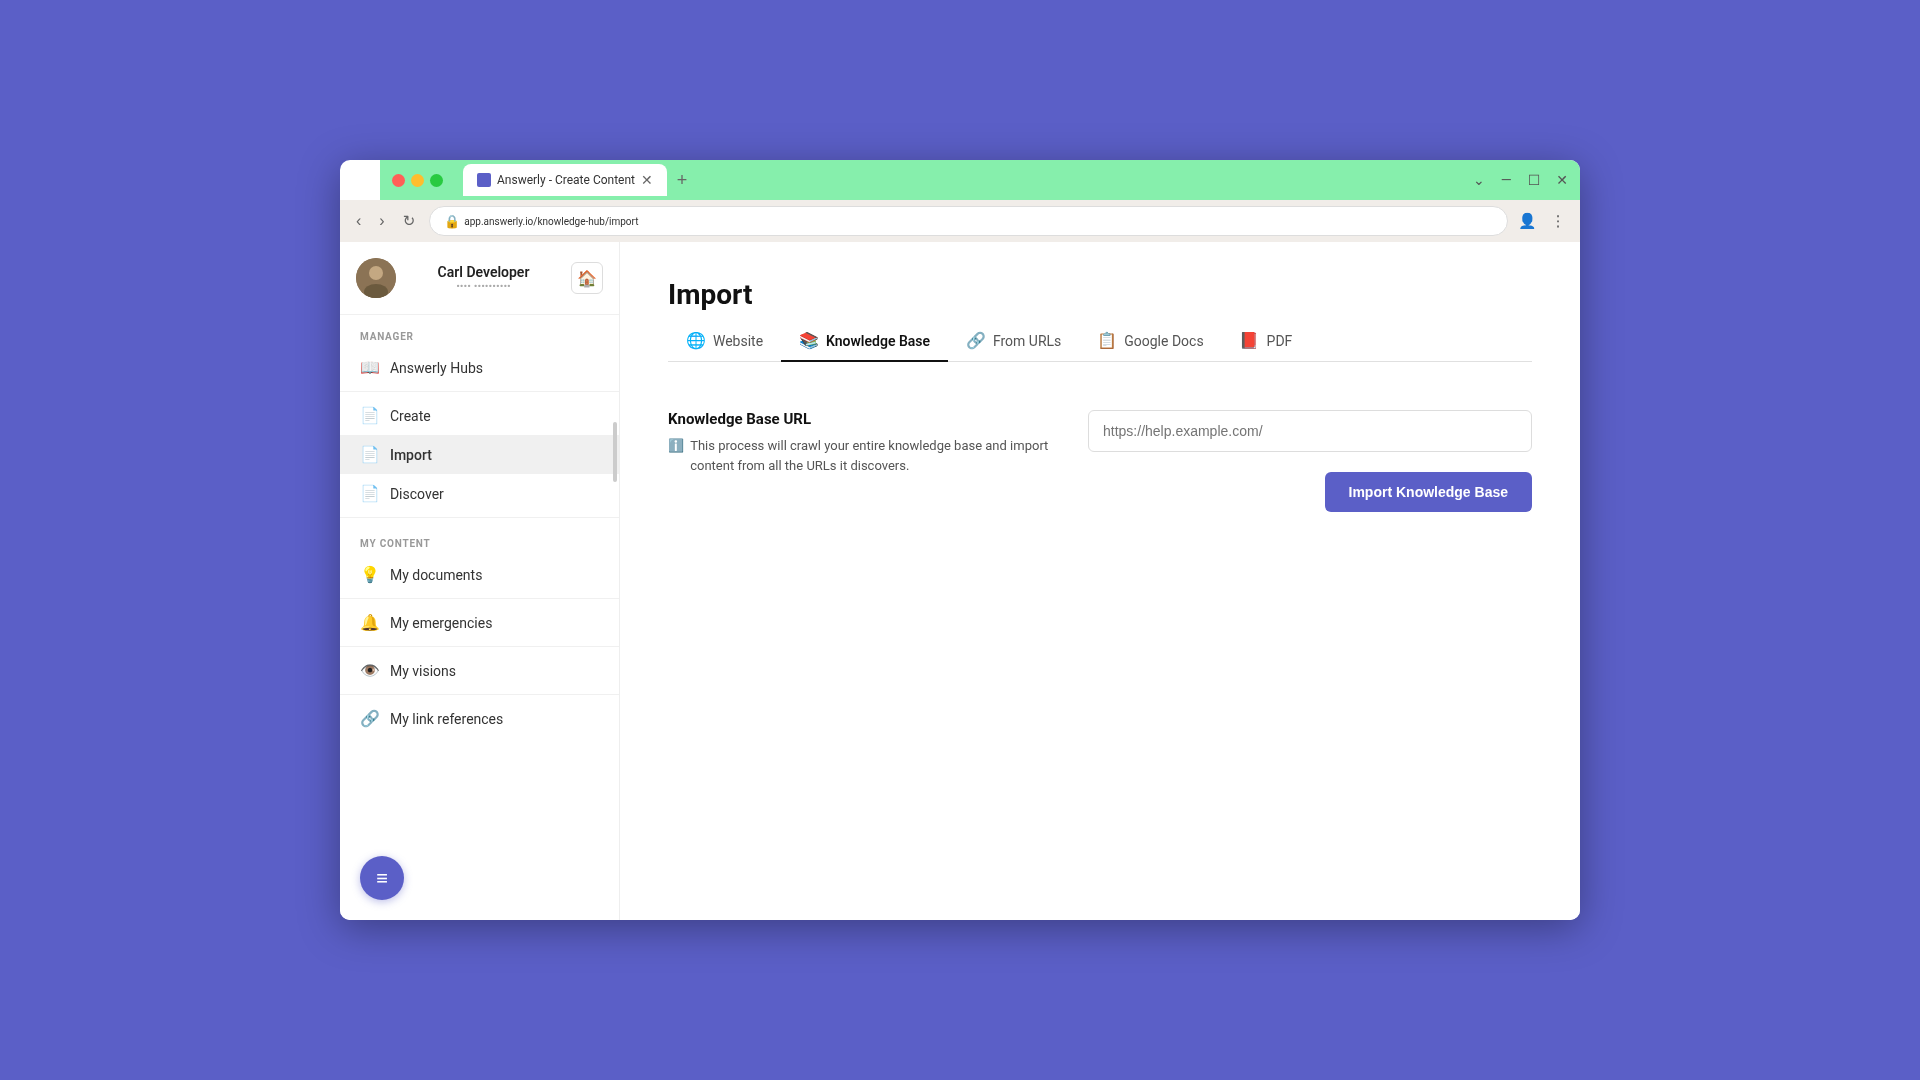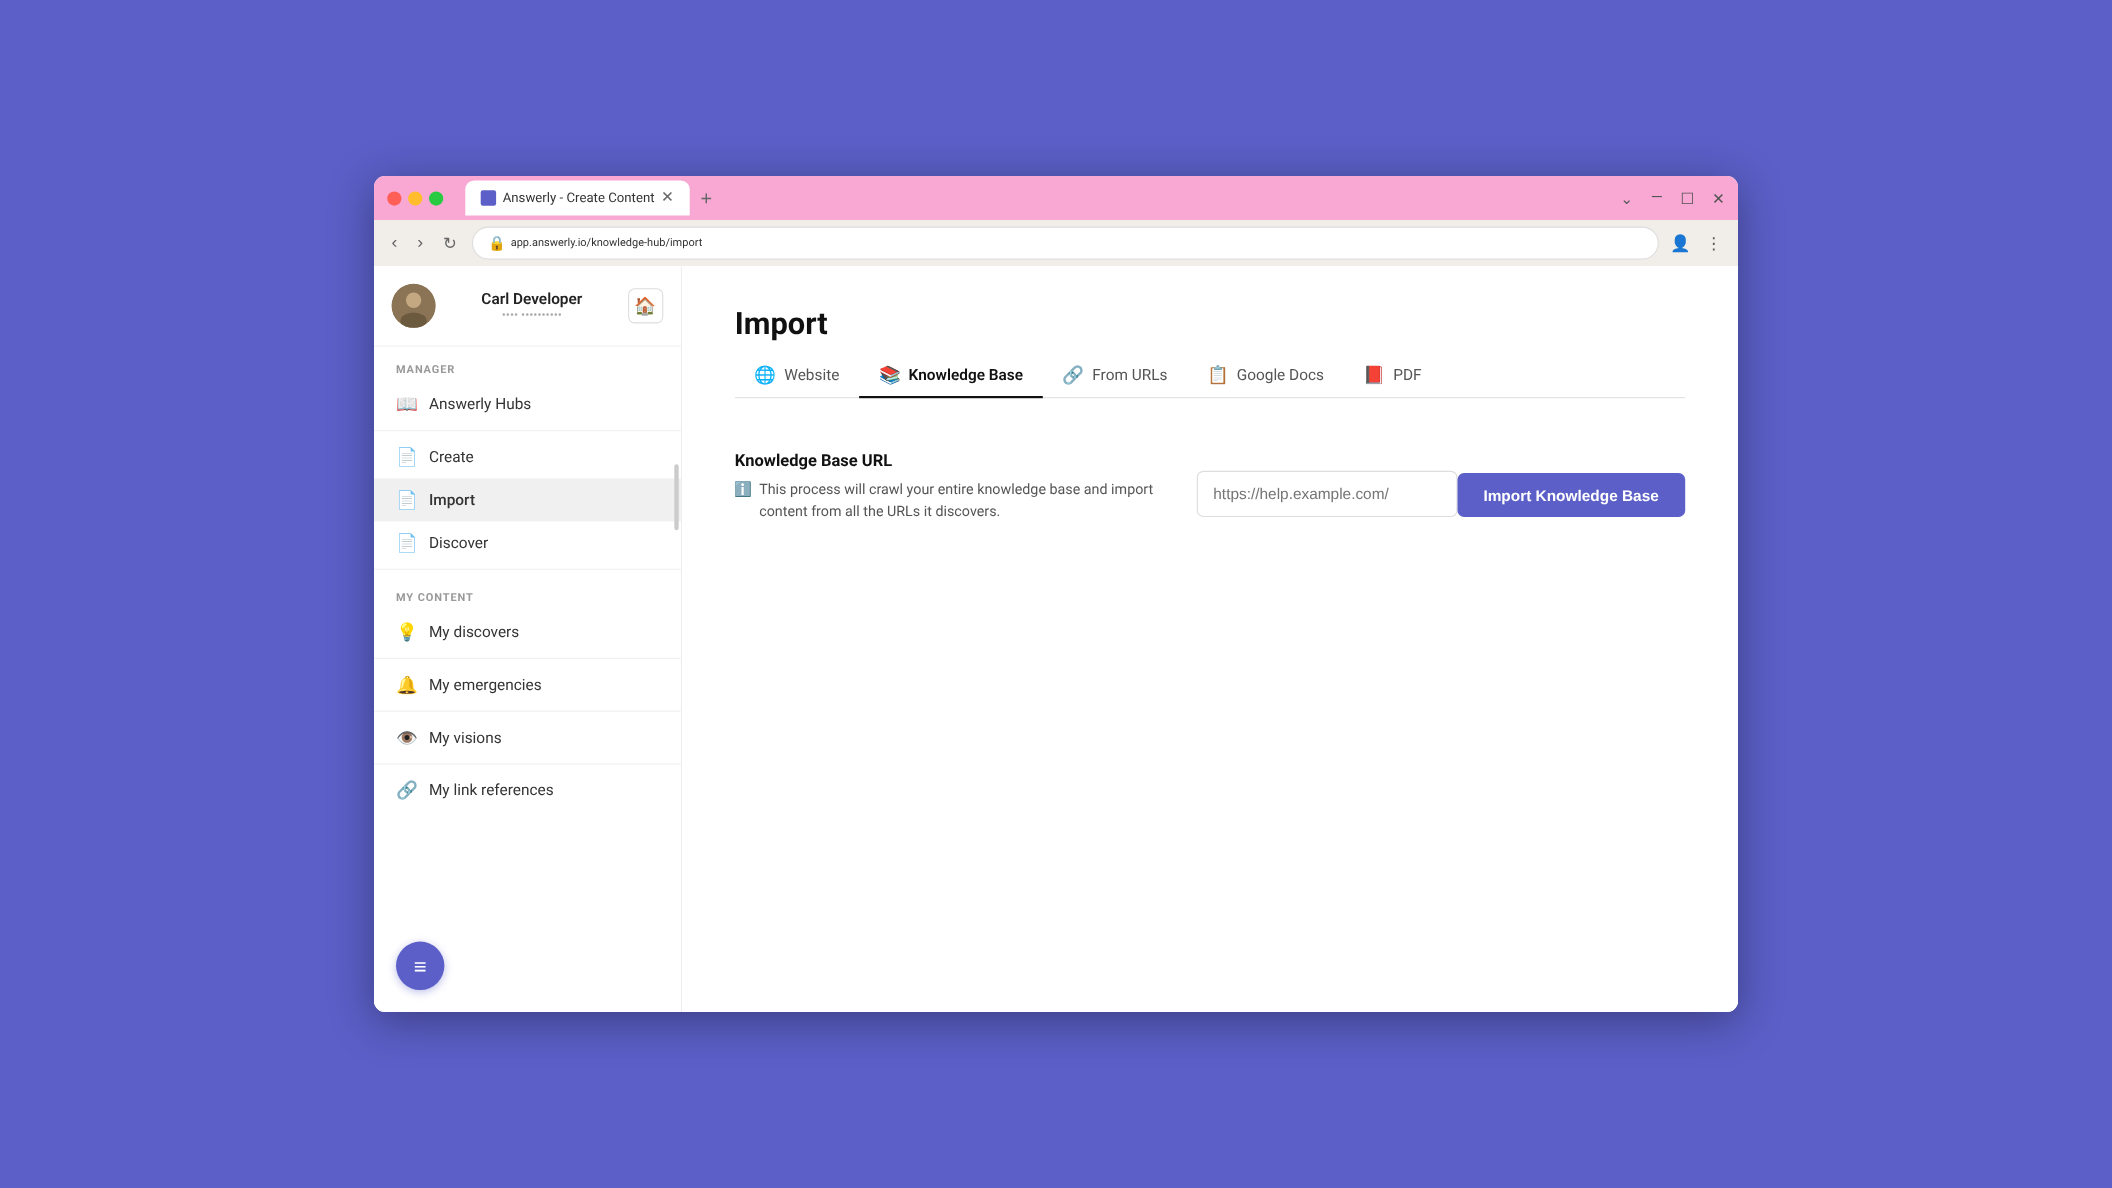--- a/index.html
+++ b/index.html
@@ -19,27 +19,28 @@
       background: #fff;
       border-radius: 10px;
       box-shadow: 0 8px 40px rgba(0,0,0,0.35);
       display: flex;
       flex-direction: column;
       overflow: hidden;
     }
 
     
     .title-bar {
-      background: #f9a8d4;
+      background: #86efac;
       height: 40px;
       display: flex;
       align-items: center;
       padding: 0 12px;
       gap: 8px;
       flex-shrink: 0;
+      margin-left: 40px;
     }
     .window-controls {
       display: flex;
       gap: 6px;
     }
     .wc { width: 13px; height: 13px; border-radius: 50%; }
     .wc-close { background: #ff5f57; }
     .wc-min { background: #ffbd2e; }
     .wc-max { background: #28ca41; }
 
@@ -367,21 +368,21 @@
       border-radius: 6px;
       padding: 12px 24px;
       font-size: 14px;
       font-weight: 600;
       cursor: pointer;
       white-space: nowrap;
     }
 
     .form-area {
       display: flex;
-      flex-direction: row;
+      flex-direction: column;
       align-items: flex-end;
     }
   </style>
 </head>
 <body>
 
 <div class="browser">
 
   <div class="title-bar">
     <div class="window-controls">
@@ -460,21 +461,21 @@
           <span class="sidebar-item-icon">📄</span>
           <span>Discover</span>
         </div>
 
         <div class="sidebar-divider"></div>
 
         <div class="sidebar-section-label">MY CONTENT</div>
 
         <div class="sidebar-item">
           <span class="sidebar-item-icon">💡</span>
-          <span>My discovers</span>
+          <span>My documents</span>
         </div>
         <div class="sidebar-divider"></div>
         <div class="sidebar-item">
           <span class="sidebar-item-icon">🔔</span>
           <span>My emergencies</span>
         </div>
         <div class="sidebar-divider"></div>
         <div class="sidebar-item">
           <span class="sidebar-item-icon">👁️</span>
           <span>My visions</span>

